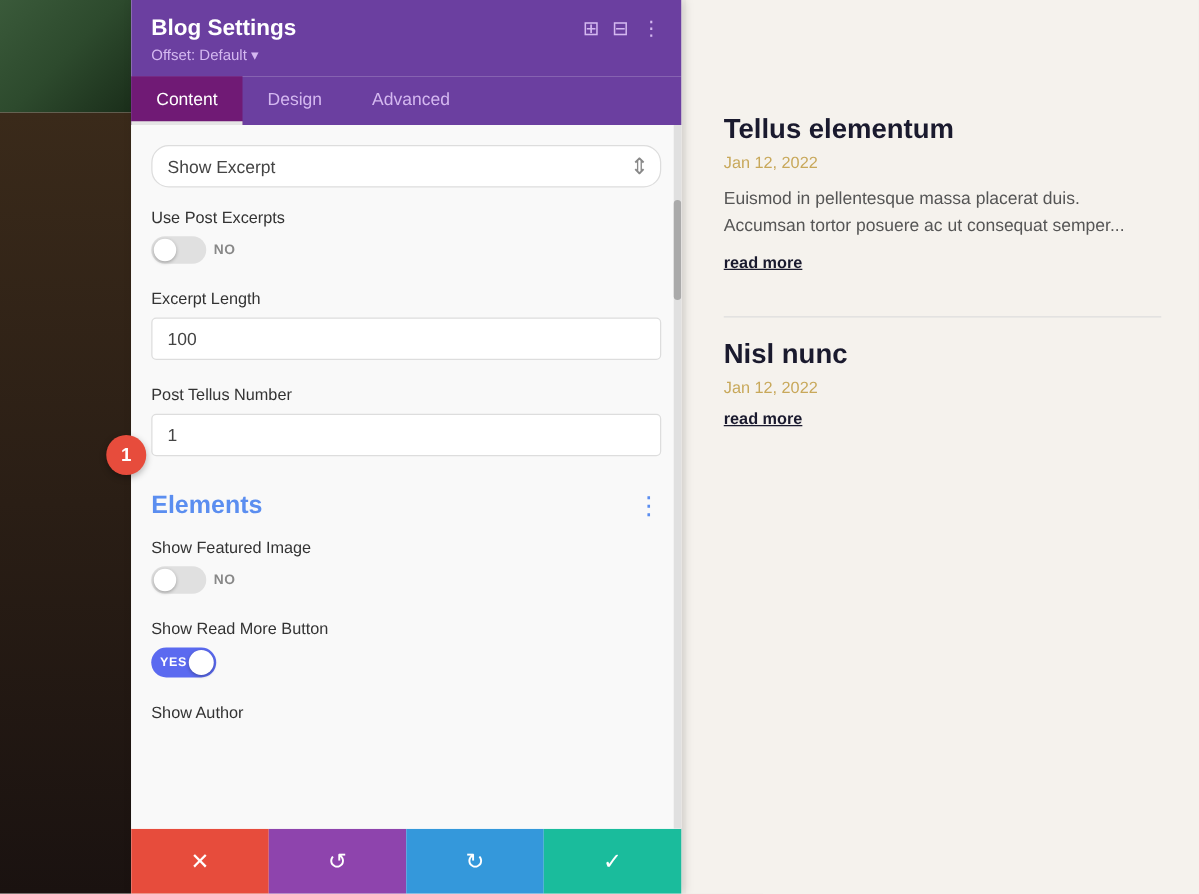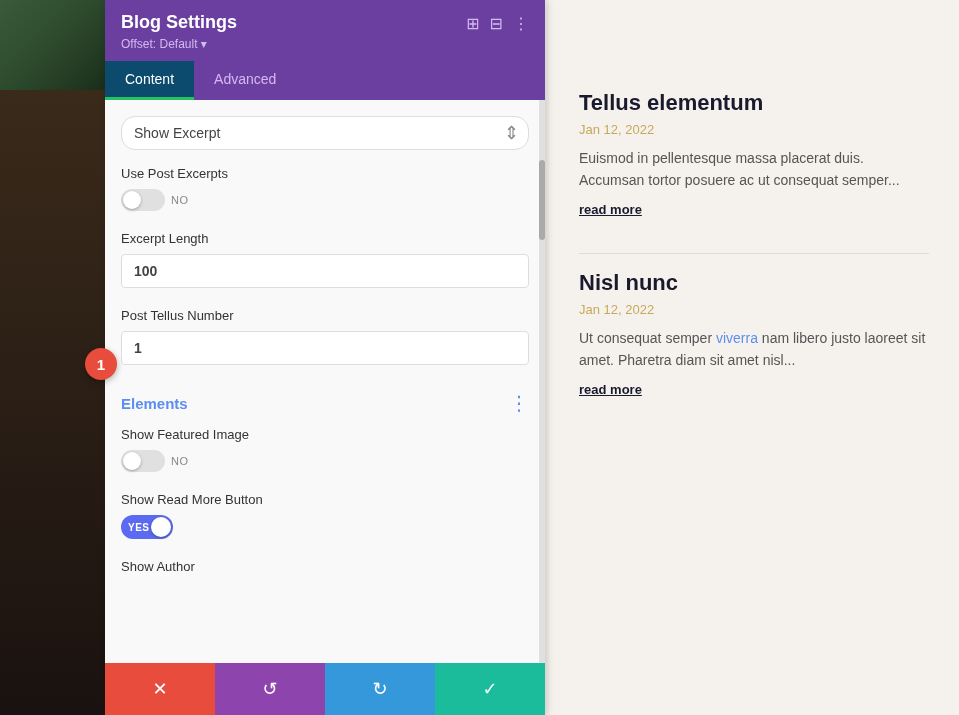--- a/index.html
+++ b/index.html
@@ -19,21 +19,21 @@
     }
 
     
     .panel-header {
       background: #6b3fa0;
       padding: 12px 16px 0 16px;
       flex-shrink: 0;
     }
     .panel-title-row {
       display: flex;
-      align-items: flex-end;
+      align-items: center;
       justify-content: space-between;
       margin-bottom: 4px;
     }
     .panel-title {
       color: #fff;
       font-size: 18px;
       font-weight: 700;
     }
     .panel-icons {
       display: flex;
@@ -59,23 +59,23 @@
     }
     .tab {
       padding: 10px 20px;
       color: #d4b8f0;
       font-size: 14px;
       font-weight: 500;
       cursor: pointer;
       border-bottom: 3px solid transparent;
     }
     .tab.active {
-      background: #0c4a6e;
+      background: #701a75;
       color: #fff;
-      border-bottom: 3px solid #22c55e;
+      border-bottom: 3px solid #e5e5e5;
     }
 
     
     .panel-body {
       flex: 1;
       overflow-y: auto;
       padding: 16px;
       background: #f9f9f9;
       position: relative;
     }
@@ -155,21 +155,21 @@
       height: 18px;
       background: #fff;
       border-radius: 50%;
       position: absolute;
       top: 2px;
       left: 2px;
       box-shadow: 0 1px 3px rgba(0,0,0,0.3);
     }
     .toggle-label {
       font-size: 11px;
-      font-weight: 400;
+      font-weight: 700;
       color: #888;
       letter-spacing: 0.5px;
     }
 
     
     .toggle-yes-track {
       width: 52px;
       height: 24px;
       background: #5b6af0;
       border-radius: 12px;
@@ -199,34 +199,33 @@
     
     .number-input {
       width: 100%;
       padding: 8px 12px;
       border: 1px solid #ddd;
       border-radius: 4px;
       background: #fff;
       font-size: 14px;
       color: #444;
       margin-bottom: 20px;
-      font-weight: bold;
     }
 
     
     .section-header {
       display: flex;
       align-items: center;
       justify-content: space-between;
       margin-bottom: 14px;
       margin-top: 8px;
     }
     .section-title {
       color: #5b8ef0;
-      font-size: 15px;
+      font-size: 20px;
       font-weight: 600;
     }
     .section-more {
       color: #5b8ef0;
       font-size: 20px;
       cursor: pointer;
       line-height: 1;
     }
 
     
@@ -338,23 +337,20 @@
       Euismod in pellentesque massa placerat duis. Accumsan tortor posuere ac ut consequat semper...
     </div>
     <div class="read-more">read more</div>
   </div>
 
   <hr class="divider">
 
   <div class="post-card">
     <div class="post-title">Nisl nunc</div>
     <div class="post-date">Jan 12, 2022</div>
-    <div class="post-excerpt">
-      Ut consequat semper <a href="#">viverra</a> nam libero justo laoreet sit amet. Pharetra diam sit amet nisl...
-    </div>
     <div class="read-more">read more</div>
   </div>
 </div>
 
 <div class="step-badge">1</div>
 
 <div class="panel">
 
   <div class="panel-header">
     <div class="panel-title-row">
@@ -365,20 +361,21 @@
         <span class="panel-icon">⋮</span>
       </div>
     </div>
     <div class="panel-preset">
       <span>Offset: Default</span> ▾
     </div>
   </div>
 
   <div class="tabs">
     <div class="tab active">Content</div>
+    <div class="tab">Design</div>
     <div class="tab">Advanced</div>
   </div>
 
   <div class="panel-body">
 
     <div class="form-select-wrap">
       <select class="form-select">
         <option>Show Excerpt</option>
         <option>Hide Excerpt</option>
       </select>

